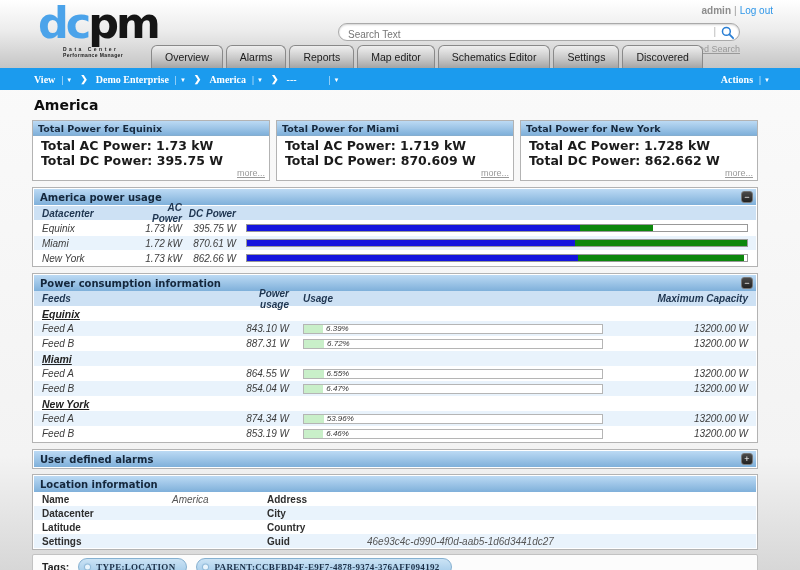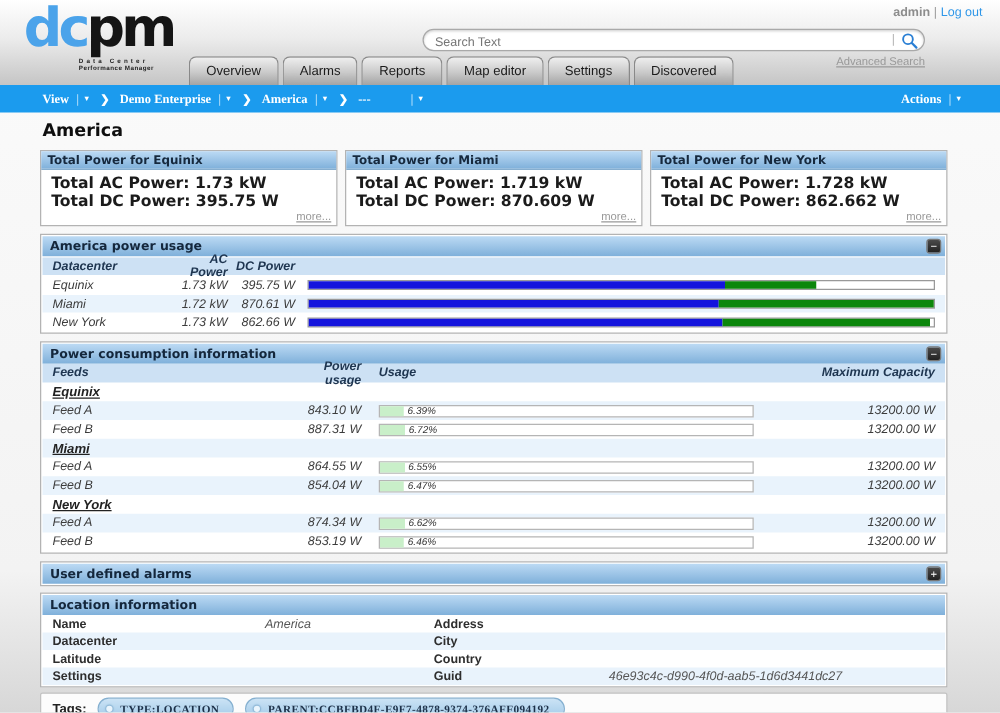--- a/index.html
+++ b/index.html
@@ -2,27 +2,27 @@
 <html><head>
 <meta charset="utf-8">
 <style>
   *{box-sizing:border-box;margin:0;padding:0;}
   html,body{width:800px;height:570px;}
   body{font-family:"Liberation Sans",sans-serif;background:#e8e8e8;}
   .page{width:800px;height:570px;overflow:hidden;background:linear-gradient(180deg,#fbfbfb 0%,#f3f3f3 80%,#d7d7d7 100%);position:relative;}
 
   
   .app-header{height:68px;background:linear-gradient(180deg,#ffffff 0%,#ececec 45%,#c5c5c5 100%);position:relative;}
-  .logo{position:absolute;left:19px;top:0px;font-family:"DejaVu Sans",sans-serif;font-weight:bold;font-size:43px;line-height:46px;letter-spacing:-3px;cursor:pointer;}
+  .logo{position:absolute;left:38px;top:0px;font-family:"DejaVu Sans",sans-serif;font-weight:bold;font-size:43px;line-height:46px;letter-spacing:-3px;cursor:pointer;}
   .logo .p1{color:#4ba3ea;}
   .logo .p2{color:#151515;}
   .logo-tag{position:absolute;left:63px;top:46px;font-size:5px;line-height:6px;color:#222;font-weight:bold;}
   .logo-tag .l1{letter-spacing:2.5px;}
   .logo-tag .l2{letter-spacing:0.4px;}
-  .user-links{position:absolute;top:5px;right:14px;font-size:10px;}
+  .user-links{position:absolute;top:5px;right:27px;font-size:10px;}
   .user-links .u{color:#8c8c8c;font-weight:bold;}
   .user-links .d{color:#9a9a9a;margin:0 3px;}
   .user-links .lo{color:#2e96e8;cursor:pointer;}
   .searchbar{position:absolute;left:338px;top:23px;width:402px;height:30px;}
   .search-wrap{position:relative;height:18px;border:1px solid #a9a9a9;border-radius:10px;background:#fff;box-shadow:inset 0 1px 2px rgba(0,0,0,.18);}
   .search-wrap input{position:absolute;left:9px;top:1px;width:352px;height:18px;border:none;outline:none;background:transparent;font-size:10px;font-family:"Liberation Sans",sans-serif;color:#333;}
   .search-sep{position:absolute;right:23px;top:2px;font-size:10px;color:#b5b5b5;}
   .search-btn{position:absolute;right:4px;top:1px;width:15px;height:15px;cursor:pointer;}
   .advanced{position:absolute;right:0;top:21px;font-size:9px;color:#999;text-decoration:underline;cursor:pointer;}
   .tabs{position:absolute;left:151px;bottom:0;display:flex;}
@@ -74,21 +74,21 @@
   .pc-c1{width:203px;padding-left:8px;}
   .pc-c2{width:52px;text-align:right;}
   .pc-c3{width:319px;padding-left:14px;}
   .pc-c4{flex:1;text-align:right;padding-right:8px;}
   .group-name{font-weight:bold;text-decoration:underline;color:#222;font-size:10.5px;cursor:pointer;}
   .utrack{width:300px;height:10px;border:1px solid #b5b5b5;background:#fff;display:flex;align-items:center;}
   .ufill{height:100%;background:#c9efc9;}
   .ulabel{font-size:8px;color:#333;margin-left:3px;line-height:9px;white-space:nowrap;}
 
   
-  .loc-row{display:flex;align-items:center;height:14px;font-size:10px;color:#2e2e2e;gap:40px;}
+  .loc-row{display:flex;align-items:center;height:14px;font-size:10px;color:#2e2e2e;}
   .loc-l1{width:138px;padding-left:8px;font-weight:bold;}
   .loc-v1{width:95px;font-style:italic;color:#555;}
   .loc-l2{width:100px;font-weight:bold;}
   .loc-v2{flex:1;font-style:italic;color:#555;}
 
   
   .tags-box{margin-top:4px;border:1px solid #c2c2c2;border-radius:2px;background:#fcfcfc;height:26px;display:flex;align-items:center;padding:0 9px;gap:9px;}
   .tags-label{font-size:10.5px;font-weight:bold;color:#222;}
   .tag-pill{position:relative;background:linear-gradient(180deg,#cbe3f5 0%,#a0c9e8 100%);border:1px solid #85b0d0;border-radius:9px;padding:3px 11px 3px 17px;font-family:"Liberation Serif",serif;font-size:9px;font-weight:bold;letter-spacing:.3px;color:#1c3048;cursor:pointer;white-space:nowrap;}
   .tag-dot{position:absolute;left:6px;top:50%;transform:translateY(-50%);width:5px;height:5px;border-radius:50%;background:#eaf5fd;box-shadow:0 0 1px 1px #8db7d6;}
@@ -120,20 +120,21 @@
             </svg>
         </span>
       </div>
       <span class="advanced">Advanced Search</span>
     </div>
     <div class="tabs">
       <div class="tab">Overview</div>
       <div class="tab">Alarms</div>
       <div class="tab">Reports</div>
       <div class="tab">Map editor</div>
+      <div class="tab">Schematics Editor</div>
       <div class="tab">Settings</div>
       <div class="tab">Discovered</div>
     </div>
   </div>
 
   <div class="breadcrumb">
     <span class="bc-item">
       <span>View</span>
       <span class="bc-pipe">|</span>
       <span class="caret">▼</span>
@@ -320,21 +321,21 @@
         <span class="pc-c2"></span>
           <span class="pc-c3"></span>
           <span class="pc-c4"></span>
       </div>
       <div class="pc-row alt">
         <span class="pc-c1">Feed A</span>
         <span class="pc-c2">874.34 W</span>
         <span class="pc-c3">
             <span class="utrack">
               <span class="ufill" style="width: 6.62%;"></span>
-              <span class="ulabel">6.62%</span>
+              <span class="ulabel">53.96%</span>
             </span>
           </span>
         <span class="pc-c4">13200.00 W</span>
       </div>
       <div class="pc-row">
         <span class="pc-c1">Feed B</span>
         <span class="pc-c2">853.19 W</span>
         <span class="pc-c3">
             <span class="utrack">
               <span class="ufill" style="width: 6.46%;"></span>

